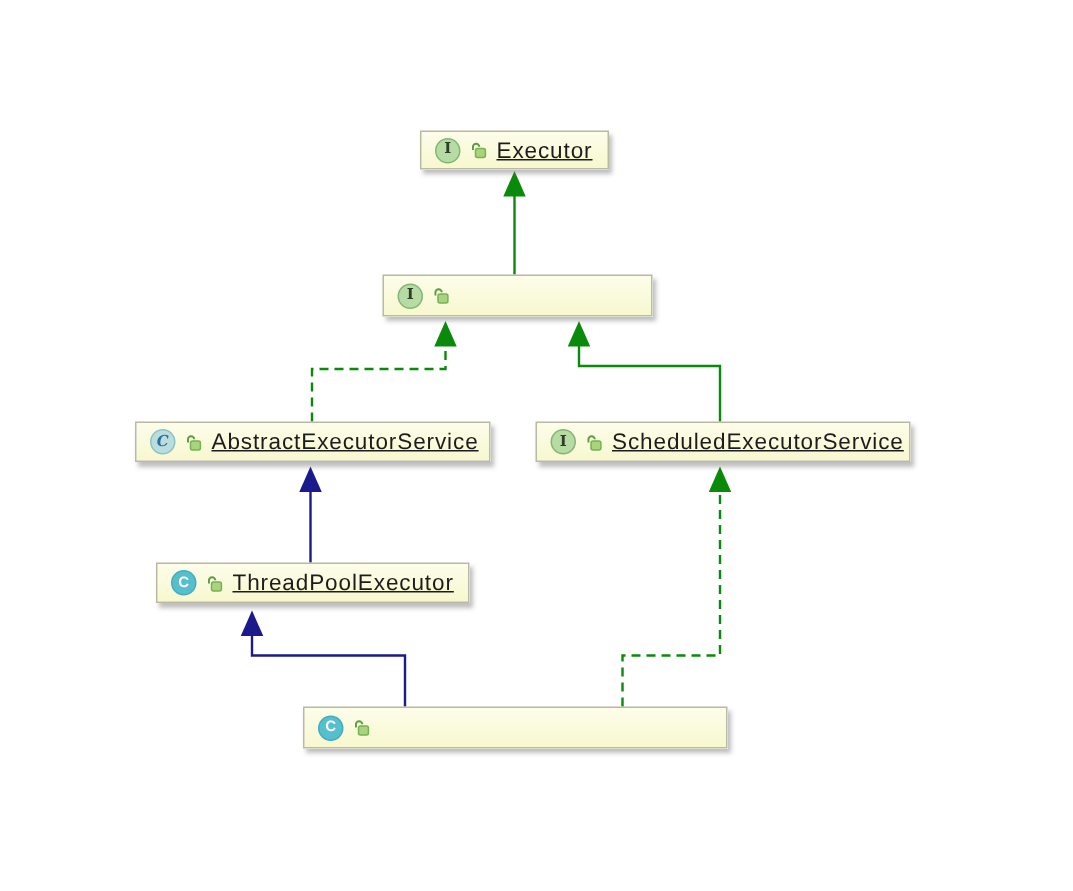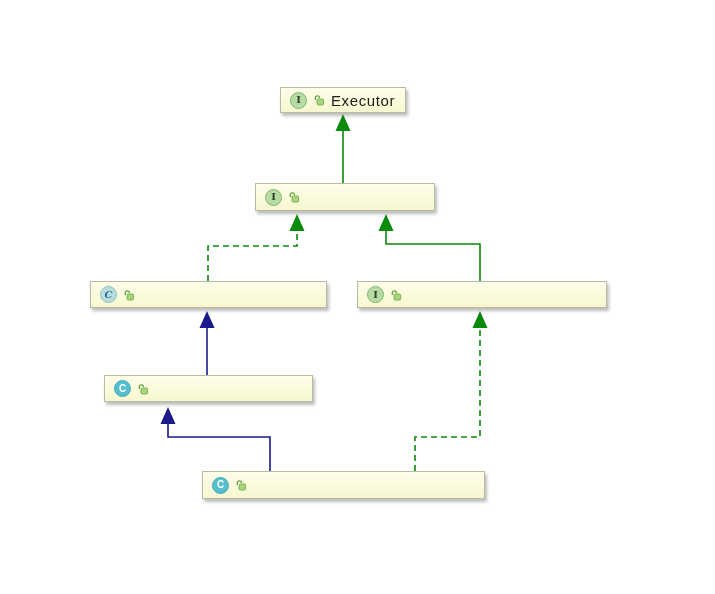--- a/index.html
+++ b/index.html
@@ -28,20 +28,21 @@
     background: linear-gradient(#fdfdea, #f7f8cf);
     border: 1px solid #b9b9a4;
     box-shadow: 2px 3px 3px rgba(110,110,110,0.45);
     cursor: default;
   }
   .node .label {
     font-size: 15px;
     letter-spacing: 0.6px;
     color: #1c1c1c;
     white-space: nowrap;
+    text-decoration: underline;
   }
   .badge {
     width: 15px; height: 15px;
     border-radius: 50%;
     display: inline-flex;
     align-items: center;
     justify-content: center;
     font-size: 10px;
     font-weight: bold;
     flex: 0 0 auto;
@@ -127,40 +128,43 @@
   </div>
 
   <div class="node" style="left:90px; top:281px; width:237px; height:27px;">
     <span class="badge abstract">C</span>
     <span class="mod-icon">
       <svg width="12" height="12" viewBox="0 0 12 12">
           <path d="M2.3 6 V3.9 a2.1 2.1 0 0 1 4.2 0" fill="none" stroke="#5a9e3f" stroke-width="1.3"></path>
           <rect x="4" y="5" width="6.6" height="6" rx="1.3" fill="#a9d47c" stroke="#78b155" stroke-width="1"></rect>
         </svg>
     </span>
+    <span class="label">AbstractExecutorService</span>
   </div>
 
   <div class="node" style="left:357px; top:281px; width:250px; height:27px;">
     <span class="badge interface">I</span>
     <span class="mod-icon">
       <svg width="12" height="12" viewBox="0 0 12 12">
           <path d="M2.3 6 V3.9 a2.1 2.1 0 0 1 4.2 0" fill="none" stroke="#5a9e3f" stroke-width="1.3"></path>
           <rect x="4" y="5" width="6.6" height="6" rx="1.3" fill="#a9d47c" stroke="#78b155" stroke-width="1"></rect>
         </svg>
     </span>
+    <span class="label">ScheduledExecutorService</span>
   </div>
 
   <div class="node" style="left:104px; top:375px; width:209px; height:27px;">
     <span class="badge class">C</span>
     <span class="mod-icon">
       <svg width="12" height="12" viewBox="0 0 12 12">
           <path d="M2.3 6 V3.9 a2.1 2.1 0 0 1 4.2 0" fill="none" stroke="#5a9e3f" stroke-width="1.3"></path>
           <rect x="4" y="5" width="6.6" height="6" rx="1.3" fill="#a9d47c" stroke="#78b155" stroke-width="1"></rect>
         </svg>
     </span>
+    <span class="label">ThreadPoolExecutor</span>
   </div>
 
   <div class="node" style="left:202px; top:471px; width:283px; height:28px;">
     <span class="badge class">C</span>
     <span class="mod-icon">
       <svg width="12" height="12" viewBox="0 0 12 12">
           <path d="M2.3 6 V3.9 a2.1 2.1 0 0 1 4.2 0" fill="none" stroke="#5a9e3f" stroke-width="1.3"></path>
           <rect x="4" y="5" width="6.6" height="6" rx="1.3" fill="#a9d47c" stroke="#78b155" stroke-width="1"></rect>
         </svg>
     </span>

